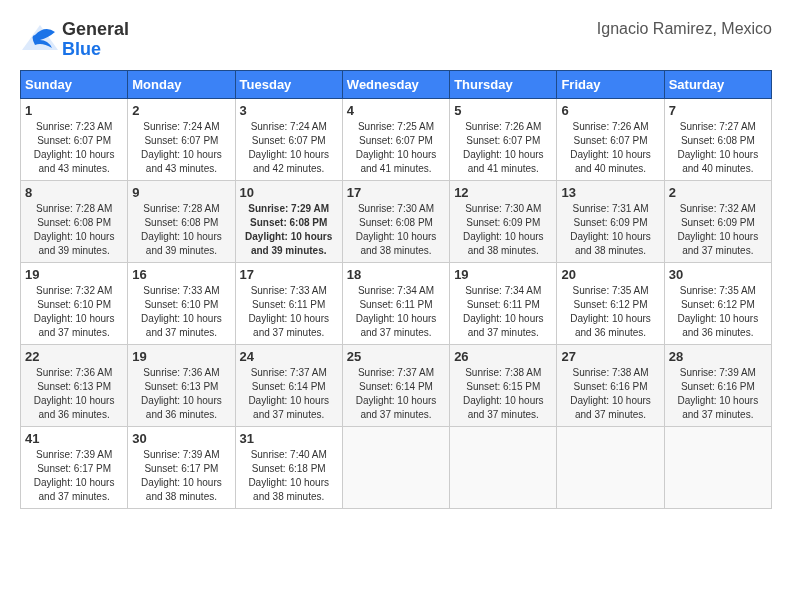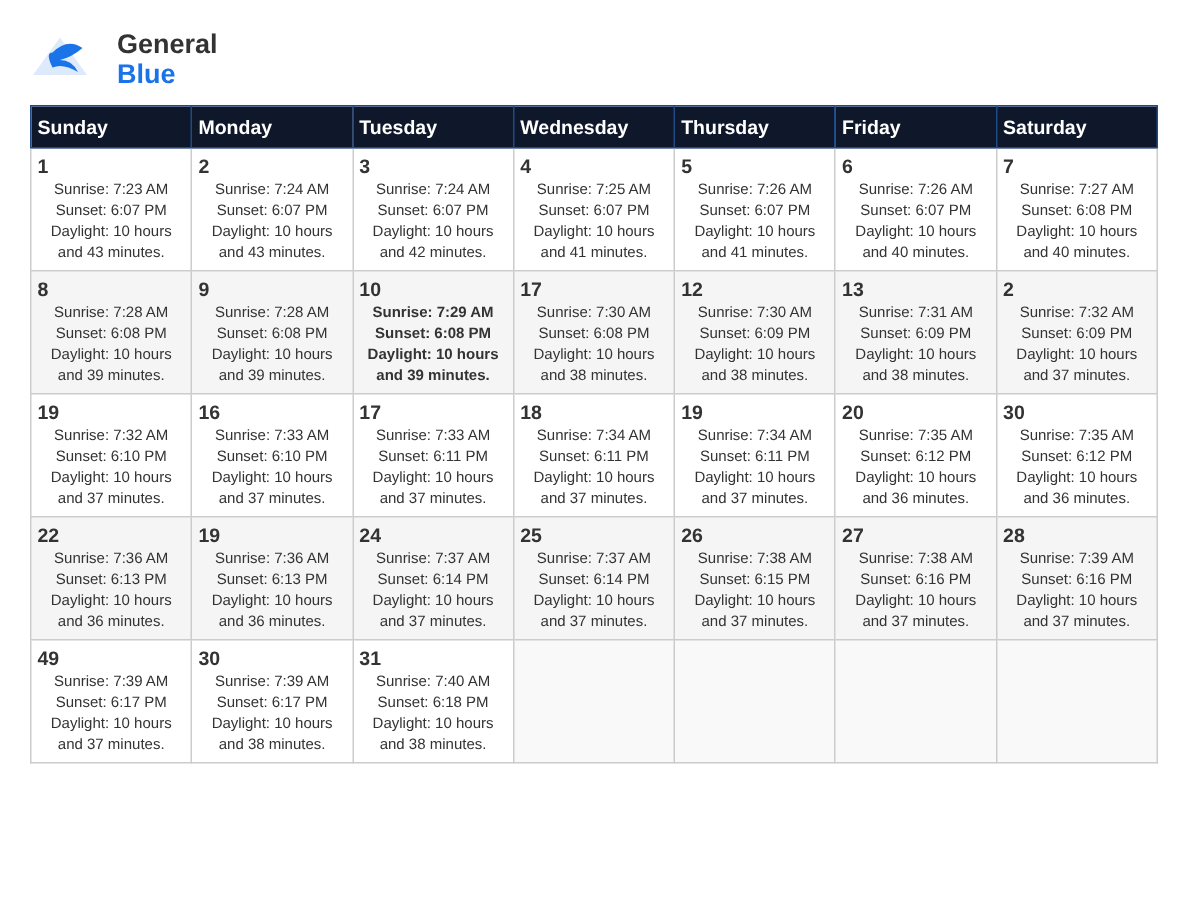--- a/index.html
+++ b/index.html
@@ -27,21 +27,21 @@
     .subtitle {
       font-size: 16px;
       color: #555;
     }
     .calendar {
       width: 100%;
       border-collapse: collapse;
       font-size: 11px;
     }
     .calendar th {
-      background-color: #0f172a;
+      background-color: #3b82f6;
       color: #fff;
       text-align: left;
       padding: 6px 4px;
       font-size: 13px;
       font-weight: bold;
       border: 1px solid #1e4a8a;
     }
     .calendar td {
       border: 1px solid #ccc;
       vertical-align: top;
@@ -65,21 +65,21 @@
       color: #333;
       line-height: 1.4;
       text-align: center;
     }
     .empty-cell {
       background: #f9f9f9 !important;
     }
     .logo-wrapper {
       display: flex;
       align-items: center;
-      gap: 18px;
+      gap: 2px;
     }
     .logo-icon {
       position: relative;
       width: 40px;
       height: 40px;
     }
     .logo-label {
       display: flex;
       flex-direction: column;
       line-height: 1.1;
@@ -105,20 +105,21 @@
         <polygon points="20,5 38,30 2,30" fill="#1a73e8" opacity="0.15"></polygon>
         <path d="M15,15 Q25,5 35,12 Q28,18 20,20 Q28,20 32,28 Q22,22 15,25 Q10,15 15,15Z" fill="#1a73e8"></path>
       </svg>
     </div>
     <div class="logo-label">
       <span class="logo-general">General</span>
       <span class="logo-blue">Blue</span>
     </div>
   </div>
   <div class="title-area">
+    <div class="subtitle">Ignacio Ramirez, Mexico</div>
   </div>
 </div>
 
 <table class="calendar">
   <thead>
     <tr>
     <th>Sunday</th>
         <th>Monday</th>
         <th>Tuesday</th>
         <th>Wednesday</th>
@@ -299,21 +300,21 @@
         </td>
         <td>
           <span class="day-num">28</span>
           <div class="day-info" style="white-space: pre-line;">Sunrise: 7:39 AM
 Sunset: 6:16 PM
 Daylight: 10 hours and 37 minutes.</div>
         </td>
       </tr>
       <tr>
         <td>
-          <span class="day-num">49</span>
+          <span class="day-num">41</span>
           <div class="day-info" style="white-space: pre-line;">Sunrise: 7:39 AM
 Sunset: 6:17 PM
 Daylight: 10 hours and 37 minutes.</div>
         </td>
         <td>
           <span class="day-num">30</span>
           <div class="day-info" style="white-space: pre-line;">Sunrise: 7:39 AM
 Sunset: 6:17 PM
 Daylight: 10 hours and 38 minutes.</div>
         </td>

